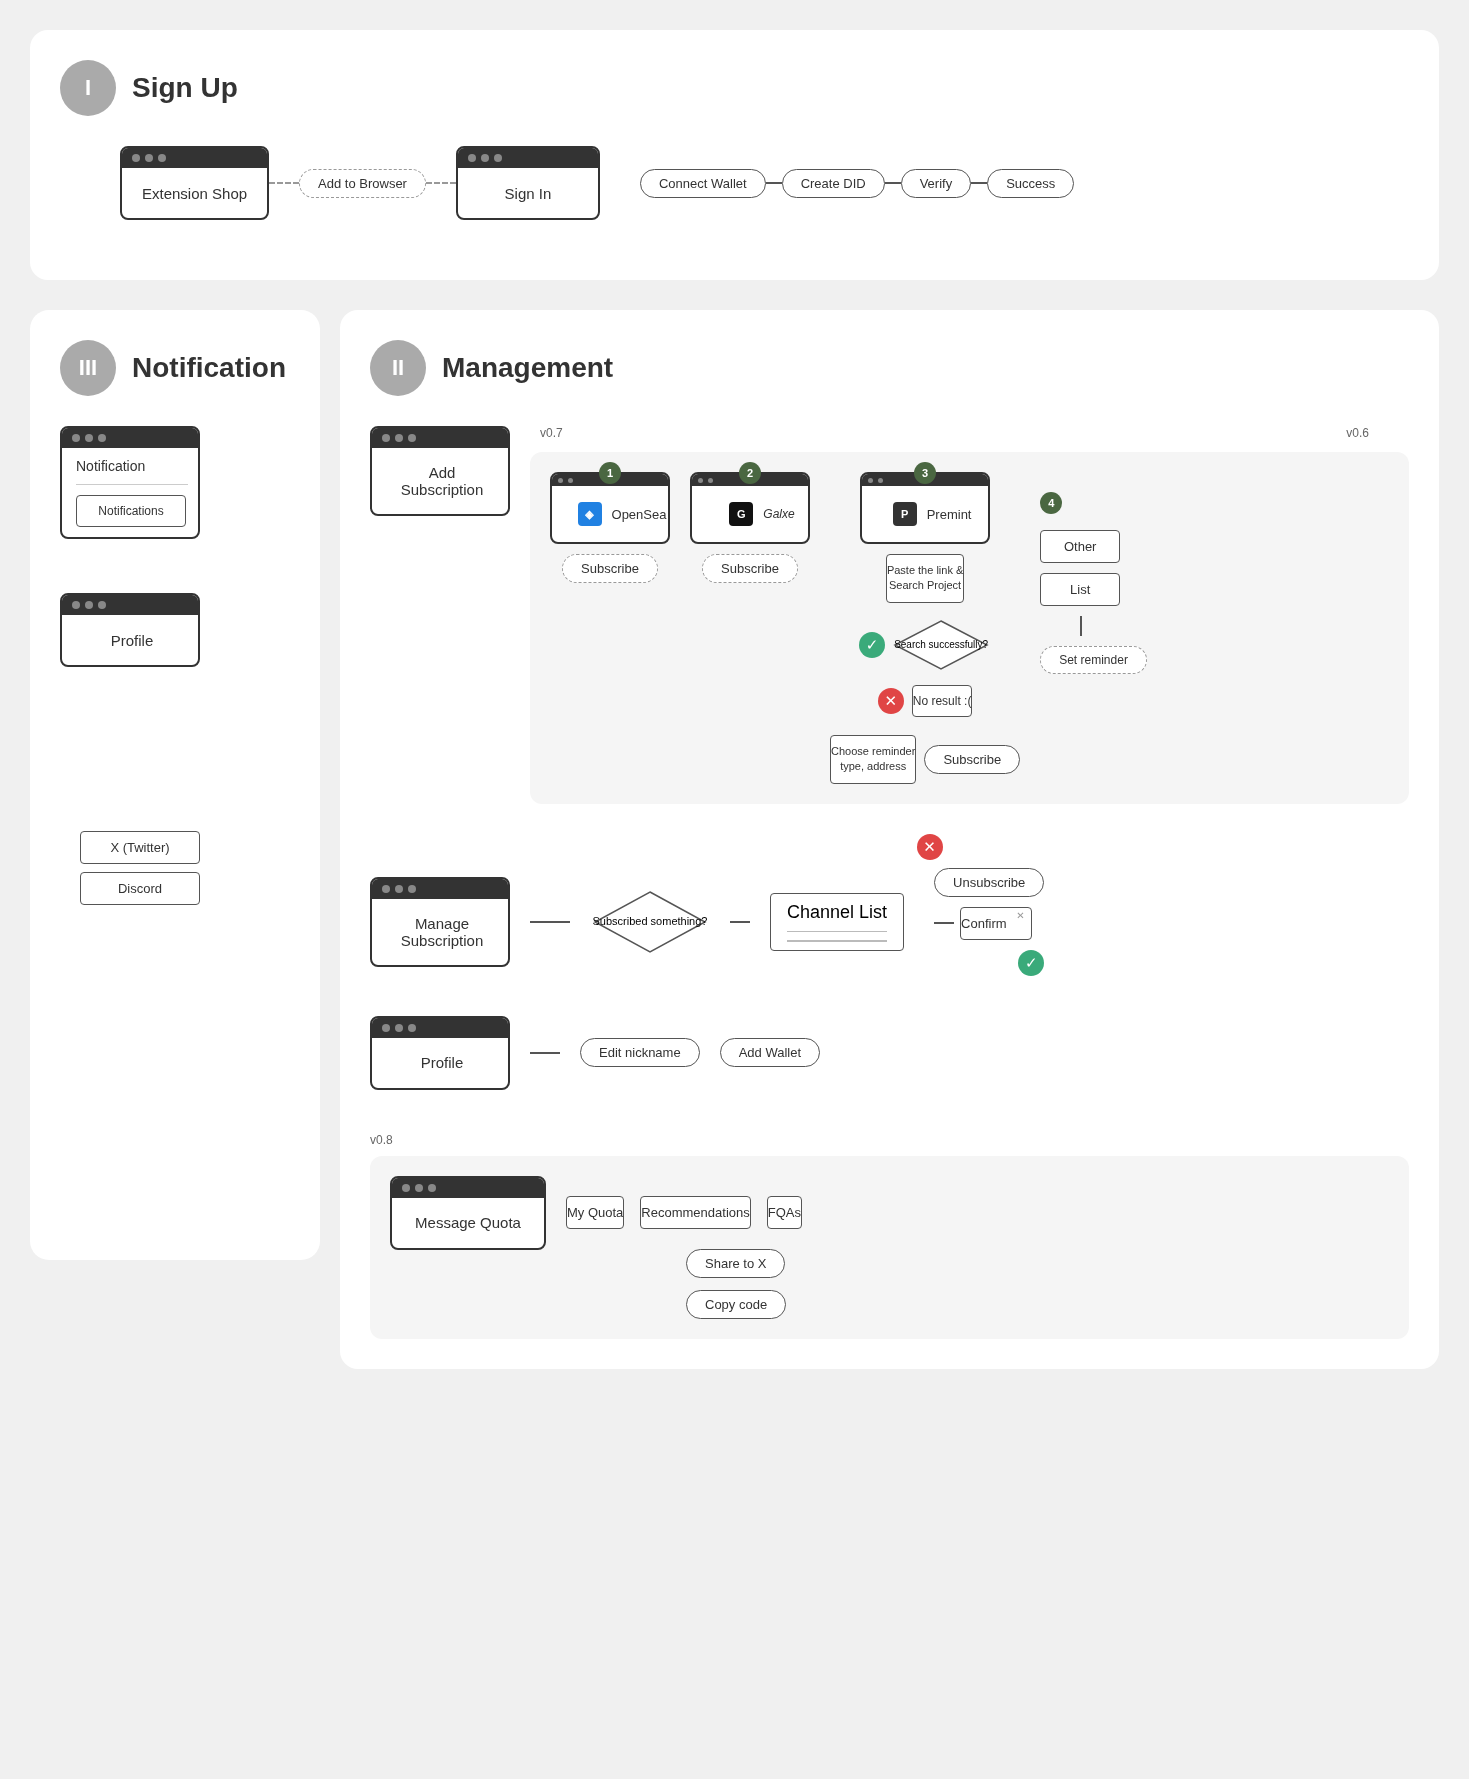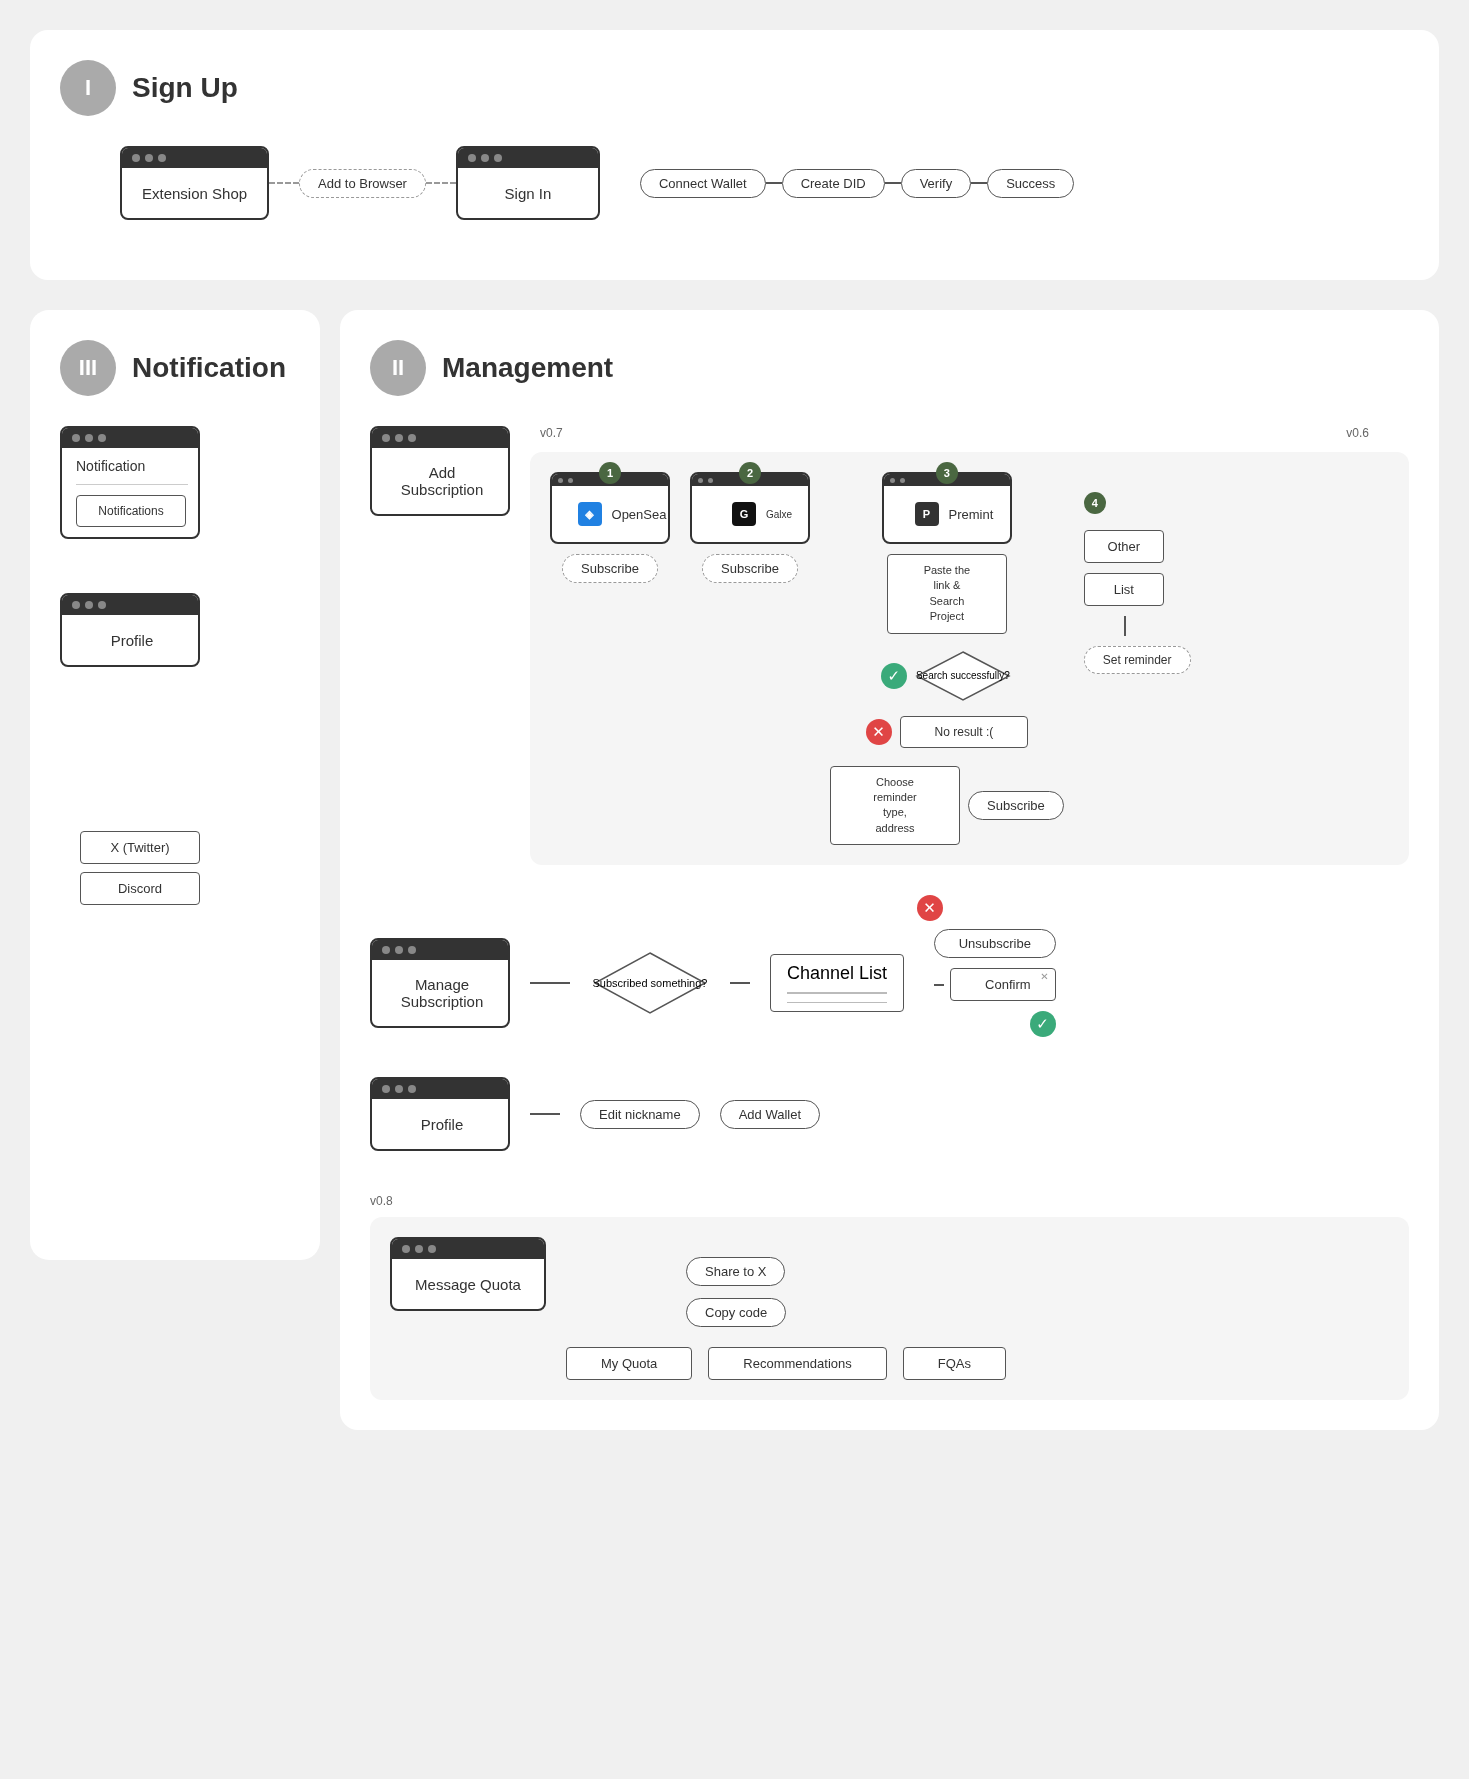--- a/index.html
+++ b/index.html
@@ -102,21 +102,21 @@
 
     .pill-dashed {
       border-style: dashed;
       border-color: #999;
     }
 
     
     .rect-box {
       border: 1.5px solid #555;
       border-radius: 4px;
-      padding: 8px 34px;
+      padding: 8px 0;
       font-size: 13px;
       color: #333;
       background: #fff;
       display: inline-flex;
       align-items: center;
       justify-content: center;
       white-space: nowrap;
       text-align: center;
     }
 
@@ -424,21 +424,21 @@
 
               <div style="display:flex; flex-direction:column; align-items:center; gap:10px; position:relative;">
                 <div class="step-num">2</div>
                 <div class="browser-window" style="width:120px;">
                   <div class="browser-titlebar" style="height:12px; padding:3px 6px;">
                     <div class="browser-dot" style="width:5px;height:5px;"></div>
                       <div class="browser-dot" style="width:5px;height:5px;"></div>
                   </div>
                   <div class="browser-body" style="gap:4px;">
                     <span class="platform-icon galxe-icon">G</span>
-                    <span style="font-size:10px;">Galxe</span>
+                    <span style="font-size:12px;font-style:italic;">Galxe</span>
                   </div>
                 </div>
                 <div class="pill pill-dashed">Subscribe</div>
               </div>
 
               <div style="display:flex; flex-direction:column; align-items:center; gap:10px; position:relative;">
                 <div class="step-num">3</div>
                 <div class="browser-window" style="width:130px;">
                   <div class="browser-titlebar" style="height:12px; padding:3px 6px;">
                     <div class="browser-dot" style="width:5px;height:5px;"></div>
@@ -569,28 +569,28 @@
           <div class="browser-window" style="width:156px;">
             <div class="browser-titlebar">
               <div class="browser-dot"></div>
                 <div class="browser-dot"></div>
                 <div class="browser-dot"></div>
             </div>
             <div class="browser-body">Message Quota</div>
           </div>
 
           <div style="display:flex; flex-direction:column; gap:20px; padding-top:20px;">
-            <div style="margin-left:120px; display:flex; flex-direction:column; gap:12px; align-items:flex-start;">
-              <div class="pill">Share to X</div>
-              <div class="pill">Copy code</div>
-            </div>
             <div style="display:flex; align-items:center; gap:16px;">
               <div class="rect-box">My Quota</div>
               <div class="rect-box">Recommendations</div>
               <div class="rect-box">FQAs</div>
+            </div>
+            <div style="margin-left:120px; display:flex; flex-direction:column; gap:12px; align-items:flex-start;">
+              <div class="pill">Share to X</div>
+              <div class="pill">Copy code</div>
             </div>
           </div>
         </div>
       </div>
 
     </div>
   </div>
 
 </div>
 

